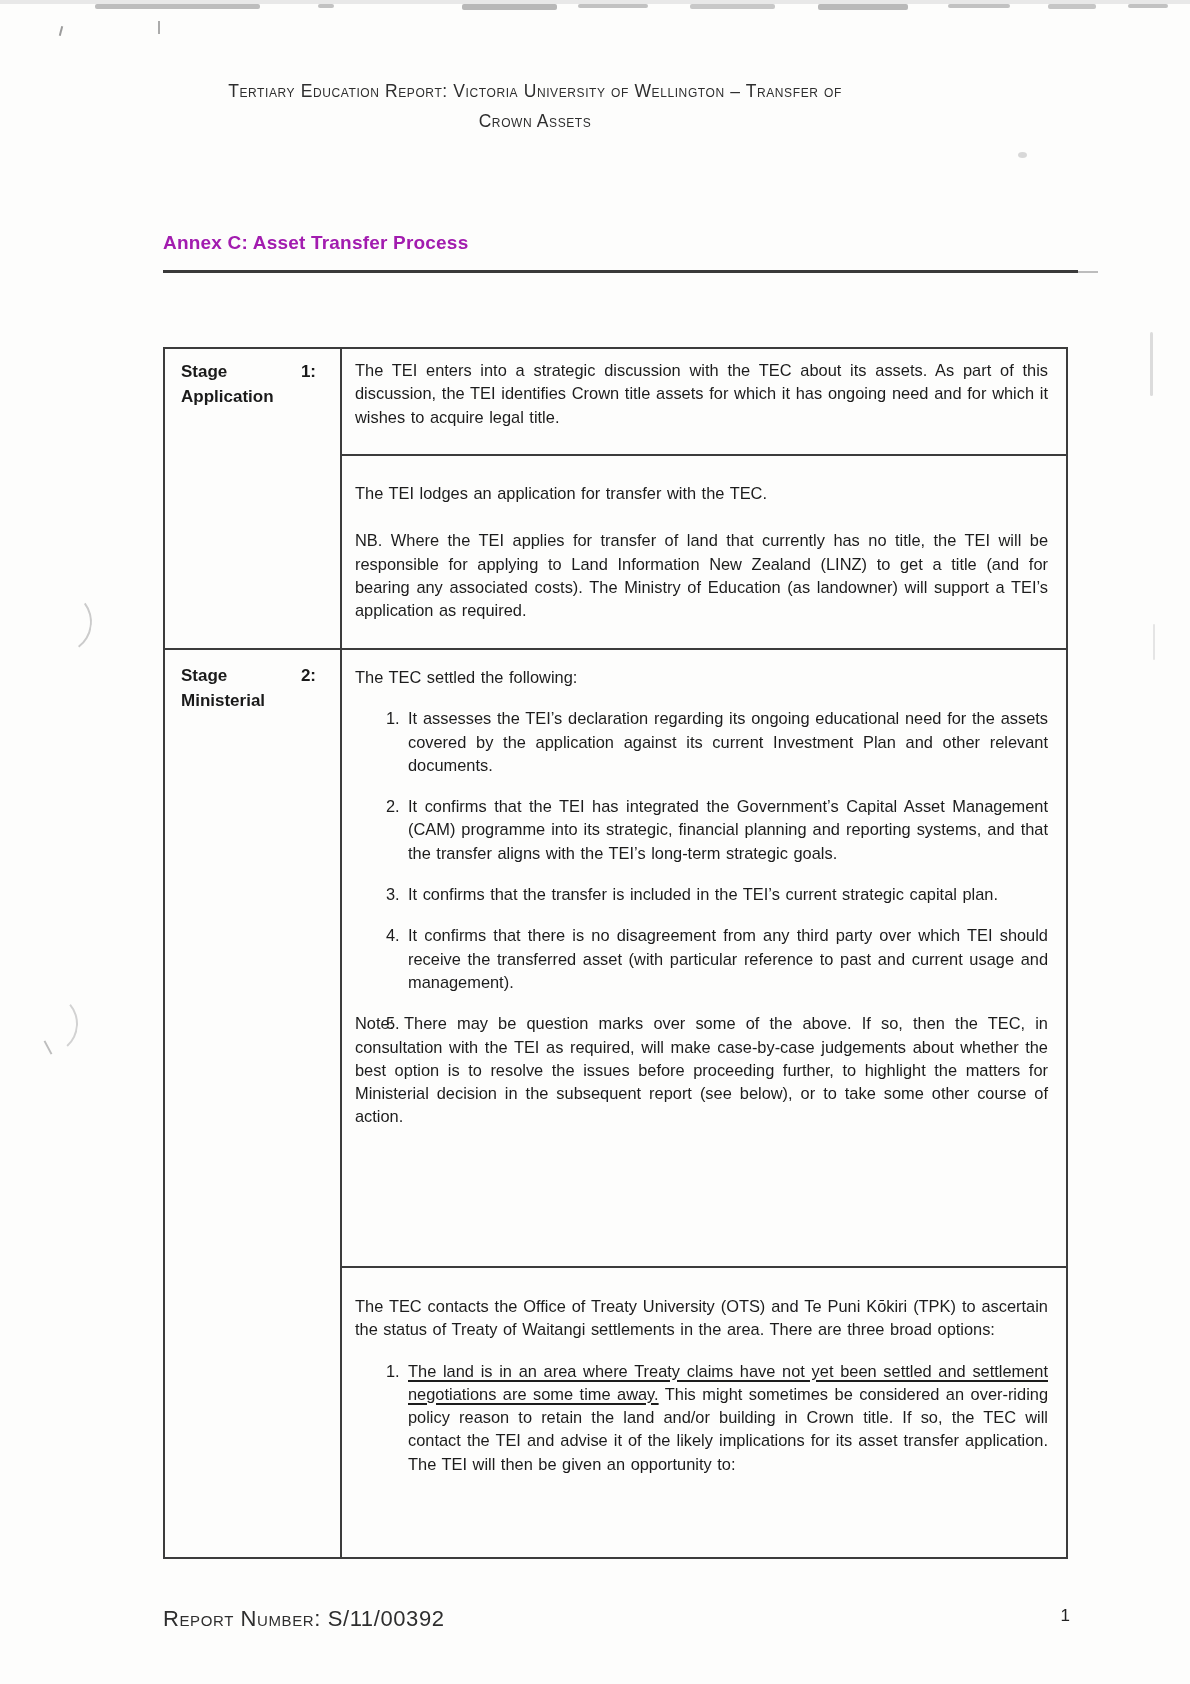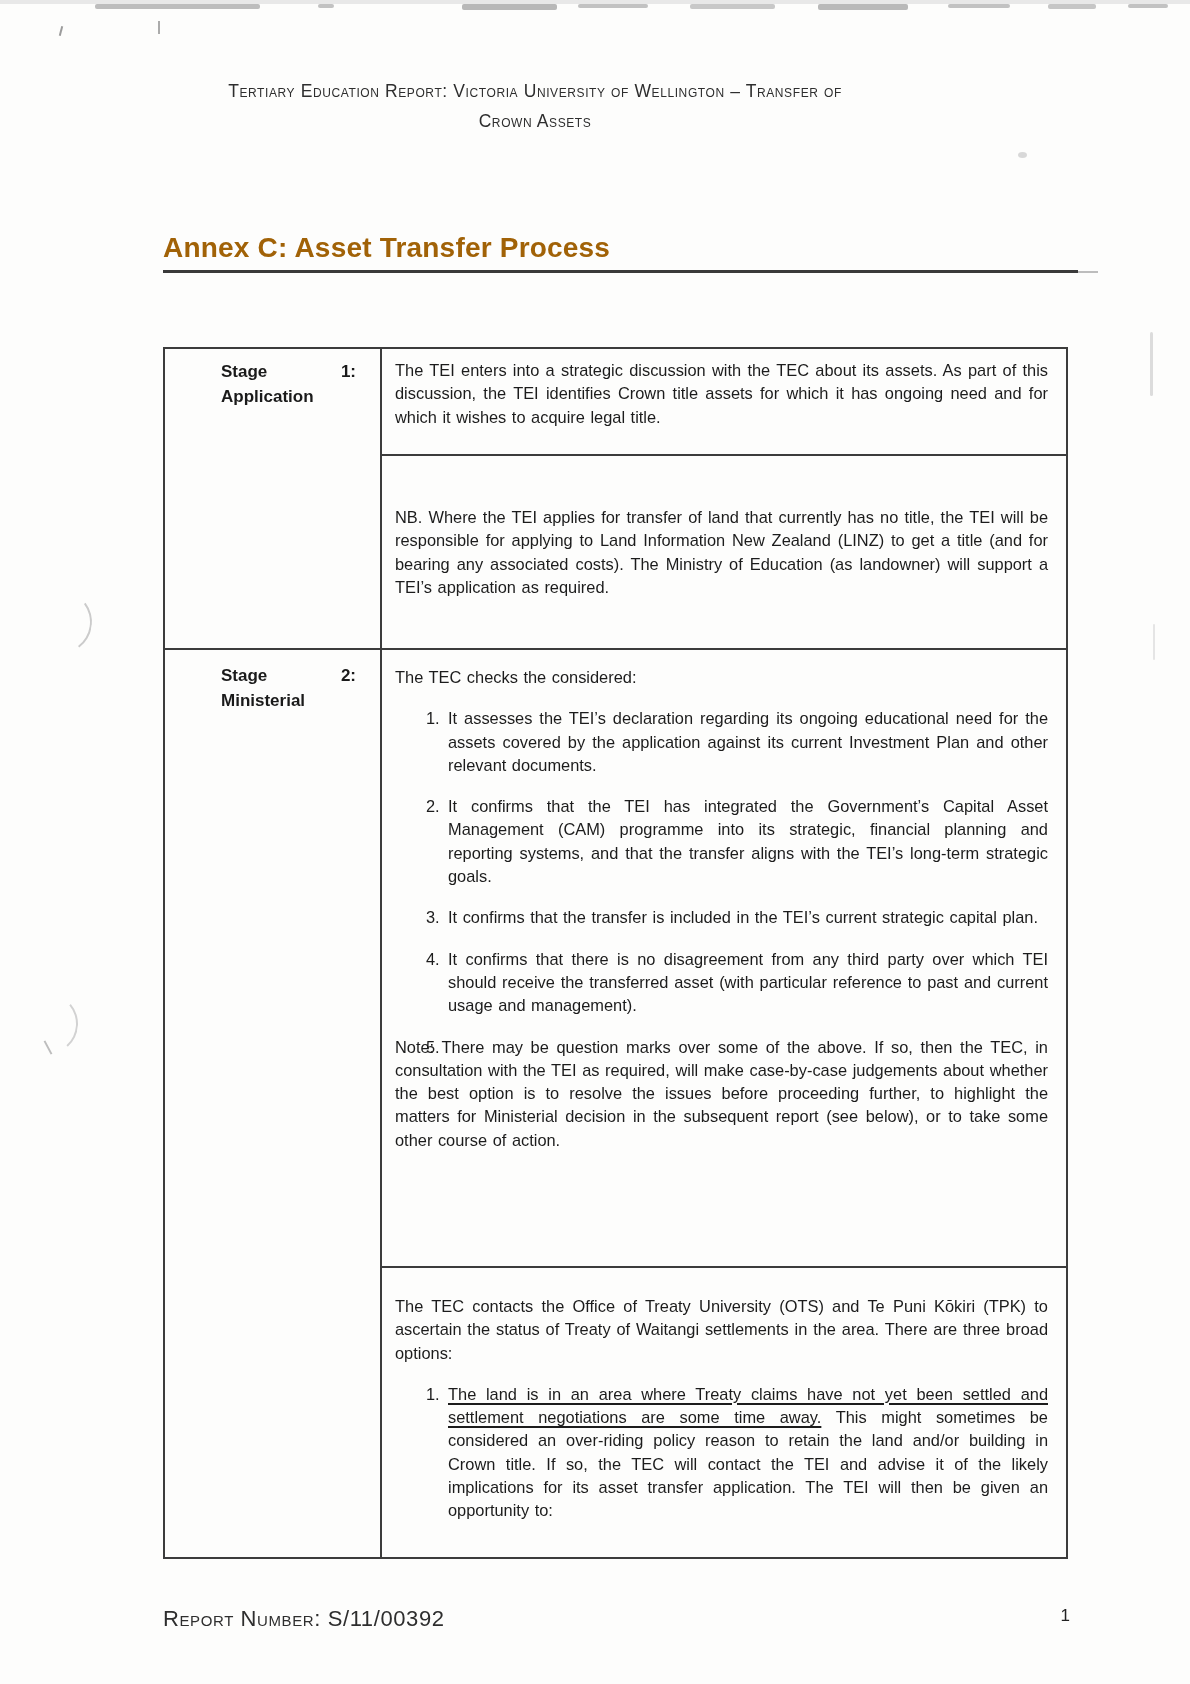--- a/index.html
+++ b/index.html
@@ -19,36 +19,36 @@
     position:absolute;top:1602px;left:163px;
     font-variant:small-caps;font-size:22px;letter-spacing:0.6px;color:#2e2e2e;
   }
   .footer-page{
     position:absolute;top:1602px;left:1040px;width:30px;text-align:right;
     font-size:17px;color:#222;
   }
   
   .title{
     position:absolute;top:228px;left:163px;margin:0;
-    font-size:28px;font-weight:bold;letter-spacing:0.2px;color:#a16207;
+    font-size:19px;font-weight:bold;letter-spacing:0.2px;color:#a21caf;
   }
   .title-rule{
     position:absolute;top:266px;left:163px;width:915px;height:3px;
     background:#3a3a3a;
   }
   .title-rule::after{
     content:"";position:absolute;left:915px;top:1px;width:20px;height:2px;background:#bdbdbd;
   }
   
   .atable{
     position:absolute;left:163px;top:343px;width:905px;height:1212px;
     border:2px solid #3c3c3c;box-sizing:border-box;
     font-size:16.4px;line-height:23.3px;word-spacing:1px;
   }
-  .trow{display:flex;box-sizing:border-box;padding-left:40px;}
+  .trow{display:flex;box-sizing:border-box;}
   .row1{height:301px;border-bottom:2px solid #3c3c3c;}
   .row2{height:907px;}
   .tlabel{
     width:177px;flex:0 0 177px;box-sizing:border-box;
     border-right:2px solid #3c3c3c;
     padding:10px 24px 0 16px;
     font-weight:bold;font-size:17px;line-height:25px;color:#1a1a1a;
   }
   .row2 .tlabel{padding-top:13px;}
   .stage-line{display:flex;justify-content:space-between;}
@@ -118,36 +118,37 @@
           <span>Stage</span>
           <span>1:</span>
         </div>
         <div>Application</div>
       </div>
       <div class="tcontent">
         <div class="subcell sub1">
           <p>The TEI enters into a strategic discussion with the TEC about its assets. As part of this discussion, the TEI identifies Crown title assets for which it has ongoing need and for which it wishes to acquire legal title.</p>
         </div>
         <div class="subcell sub2">
+          <p>The TEI lodges an application for transfer with the TEC.</p>
           <p class="mt">NB. Where the TEI applies for transfer of land that currently has no title, the TEI will be responsible for applying to Land Information New Zealand (LINZ) to get a title (and for bearing any associated costs). The Ministry of Education (as landowner) will support a TEI’s application as required.</p>
         </div>
       </div>
     </div>
 
     <div class="trow row2">
       <div class="tlabel">
         <div class="stage-line">
           <span>Stage</span>
           <span>2:</span>
         </div>
         <div>Ministerial</div>
       </div>
       <div class="tcontent">
         <div class="subcell sub3">
-          <p>The TEC checks the considered:</p>
+          <p>The TEC settled the following:</p>
           <div class="num-item">
             <span class="num">1.</span>
             <span>It assesses the TEI’s declaration regarding its ongoing educational need for the assets covered by the application against its current Investment Plan and other relevant documents.</span>
           </div>
           <div class="num-item">
             <span class="num">2.</span>
             <span>It confirms that the TEI has integrated the Government’s Capital Asset Management (CAM) programme into its strategic, financial planning and reporting systems, and that the transfer aligns with the TEI’s long-term strategic goals.</span>
           </div>
           <div class="num-item">
             <span class="num">3.</span>

